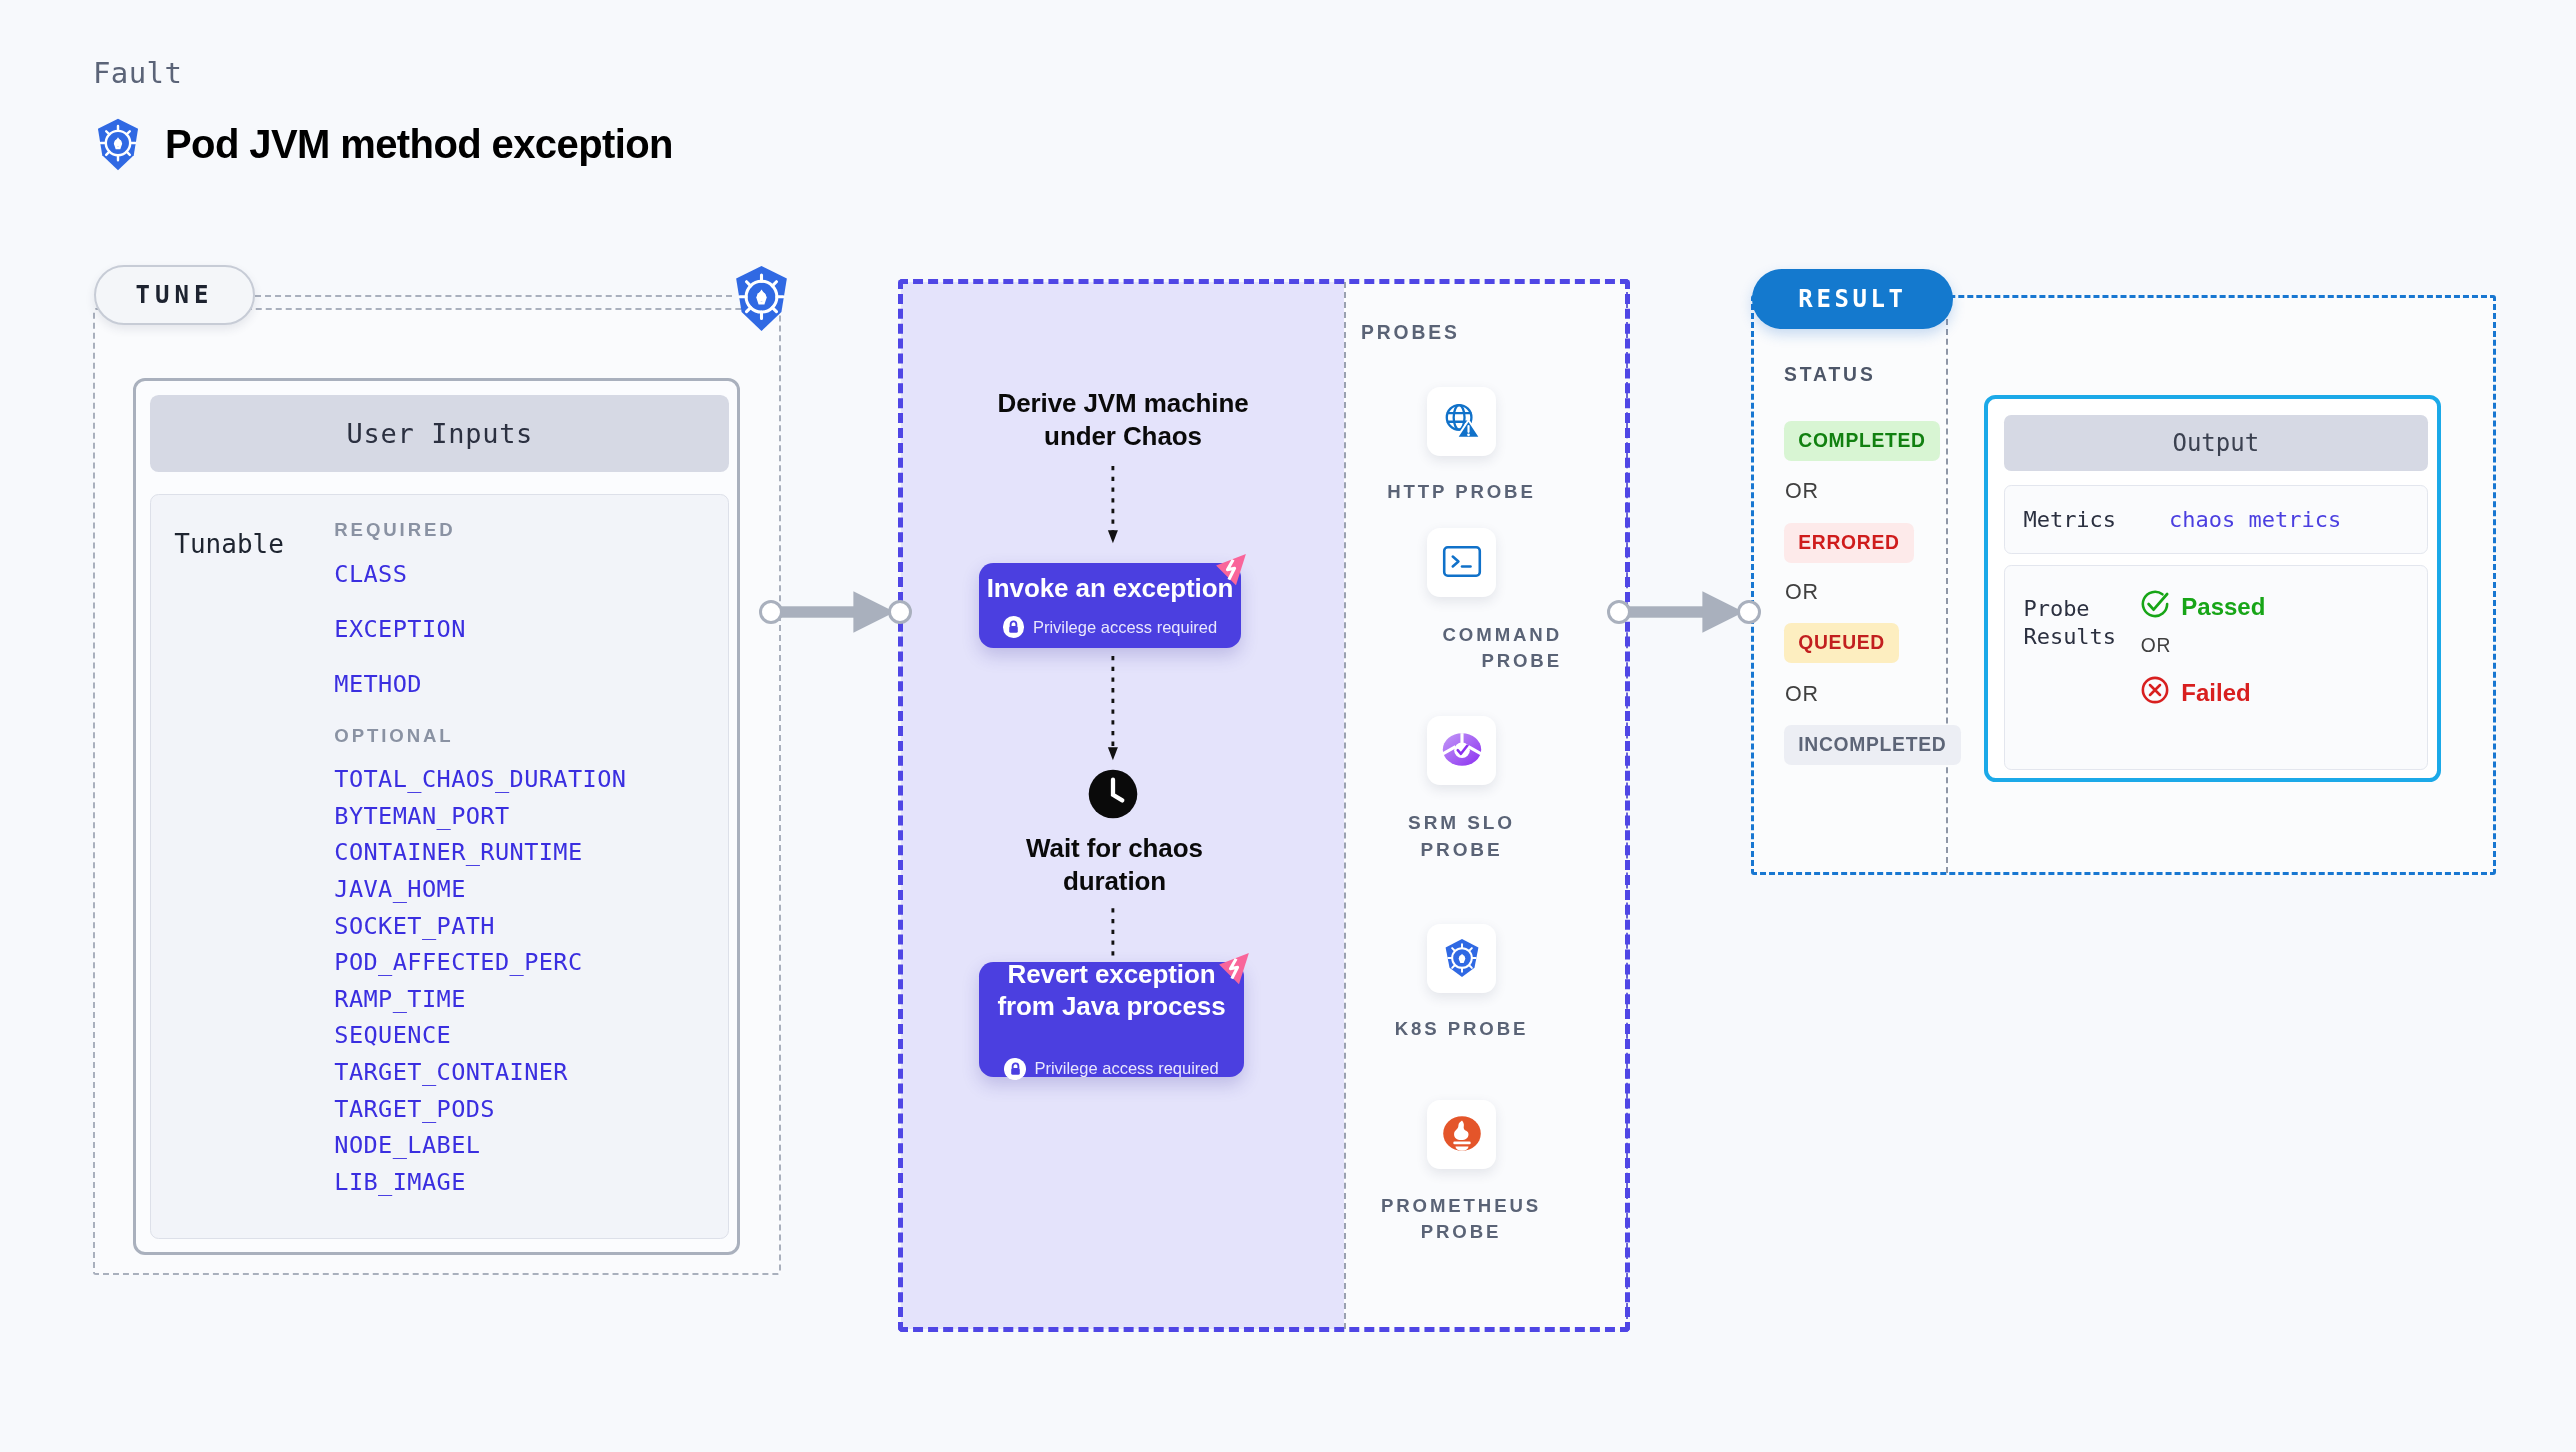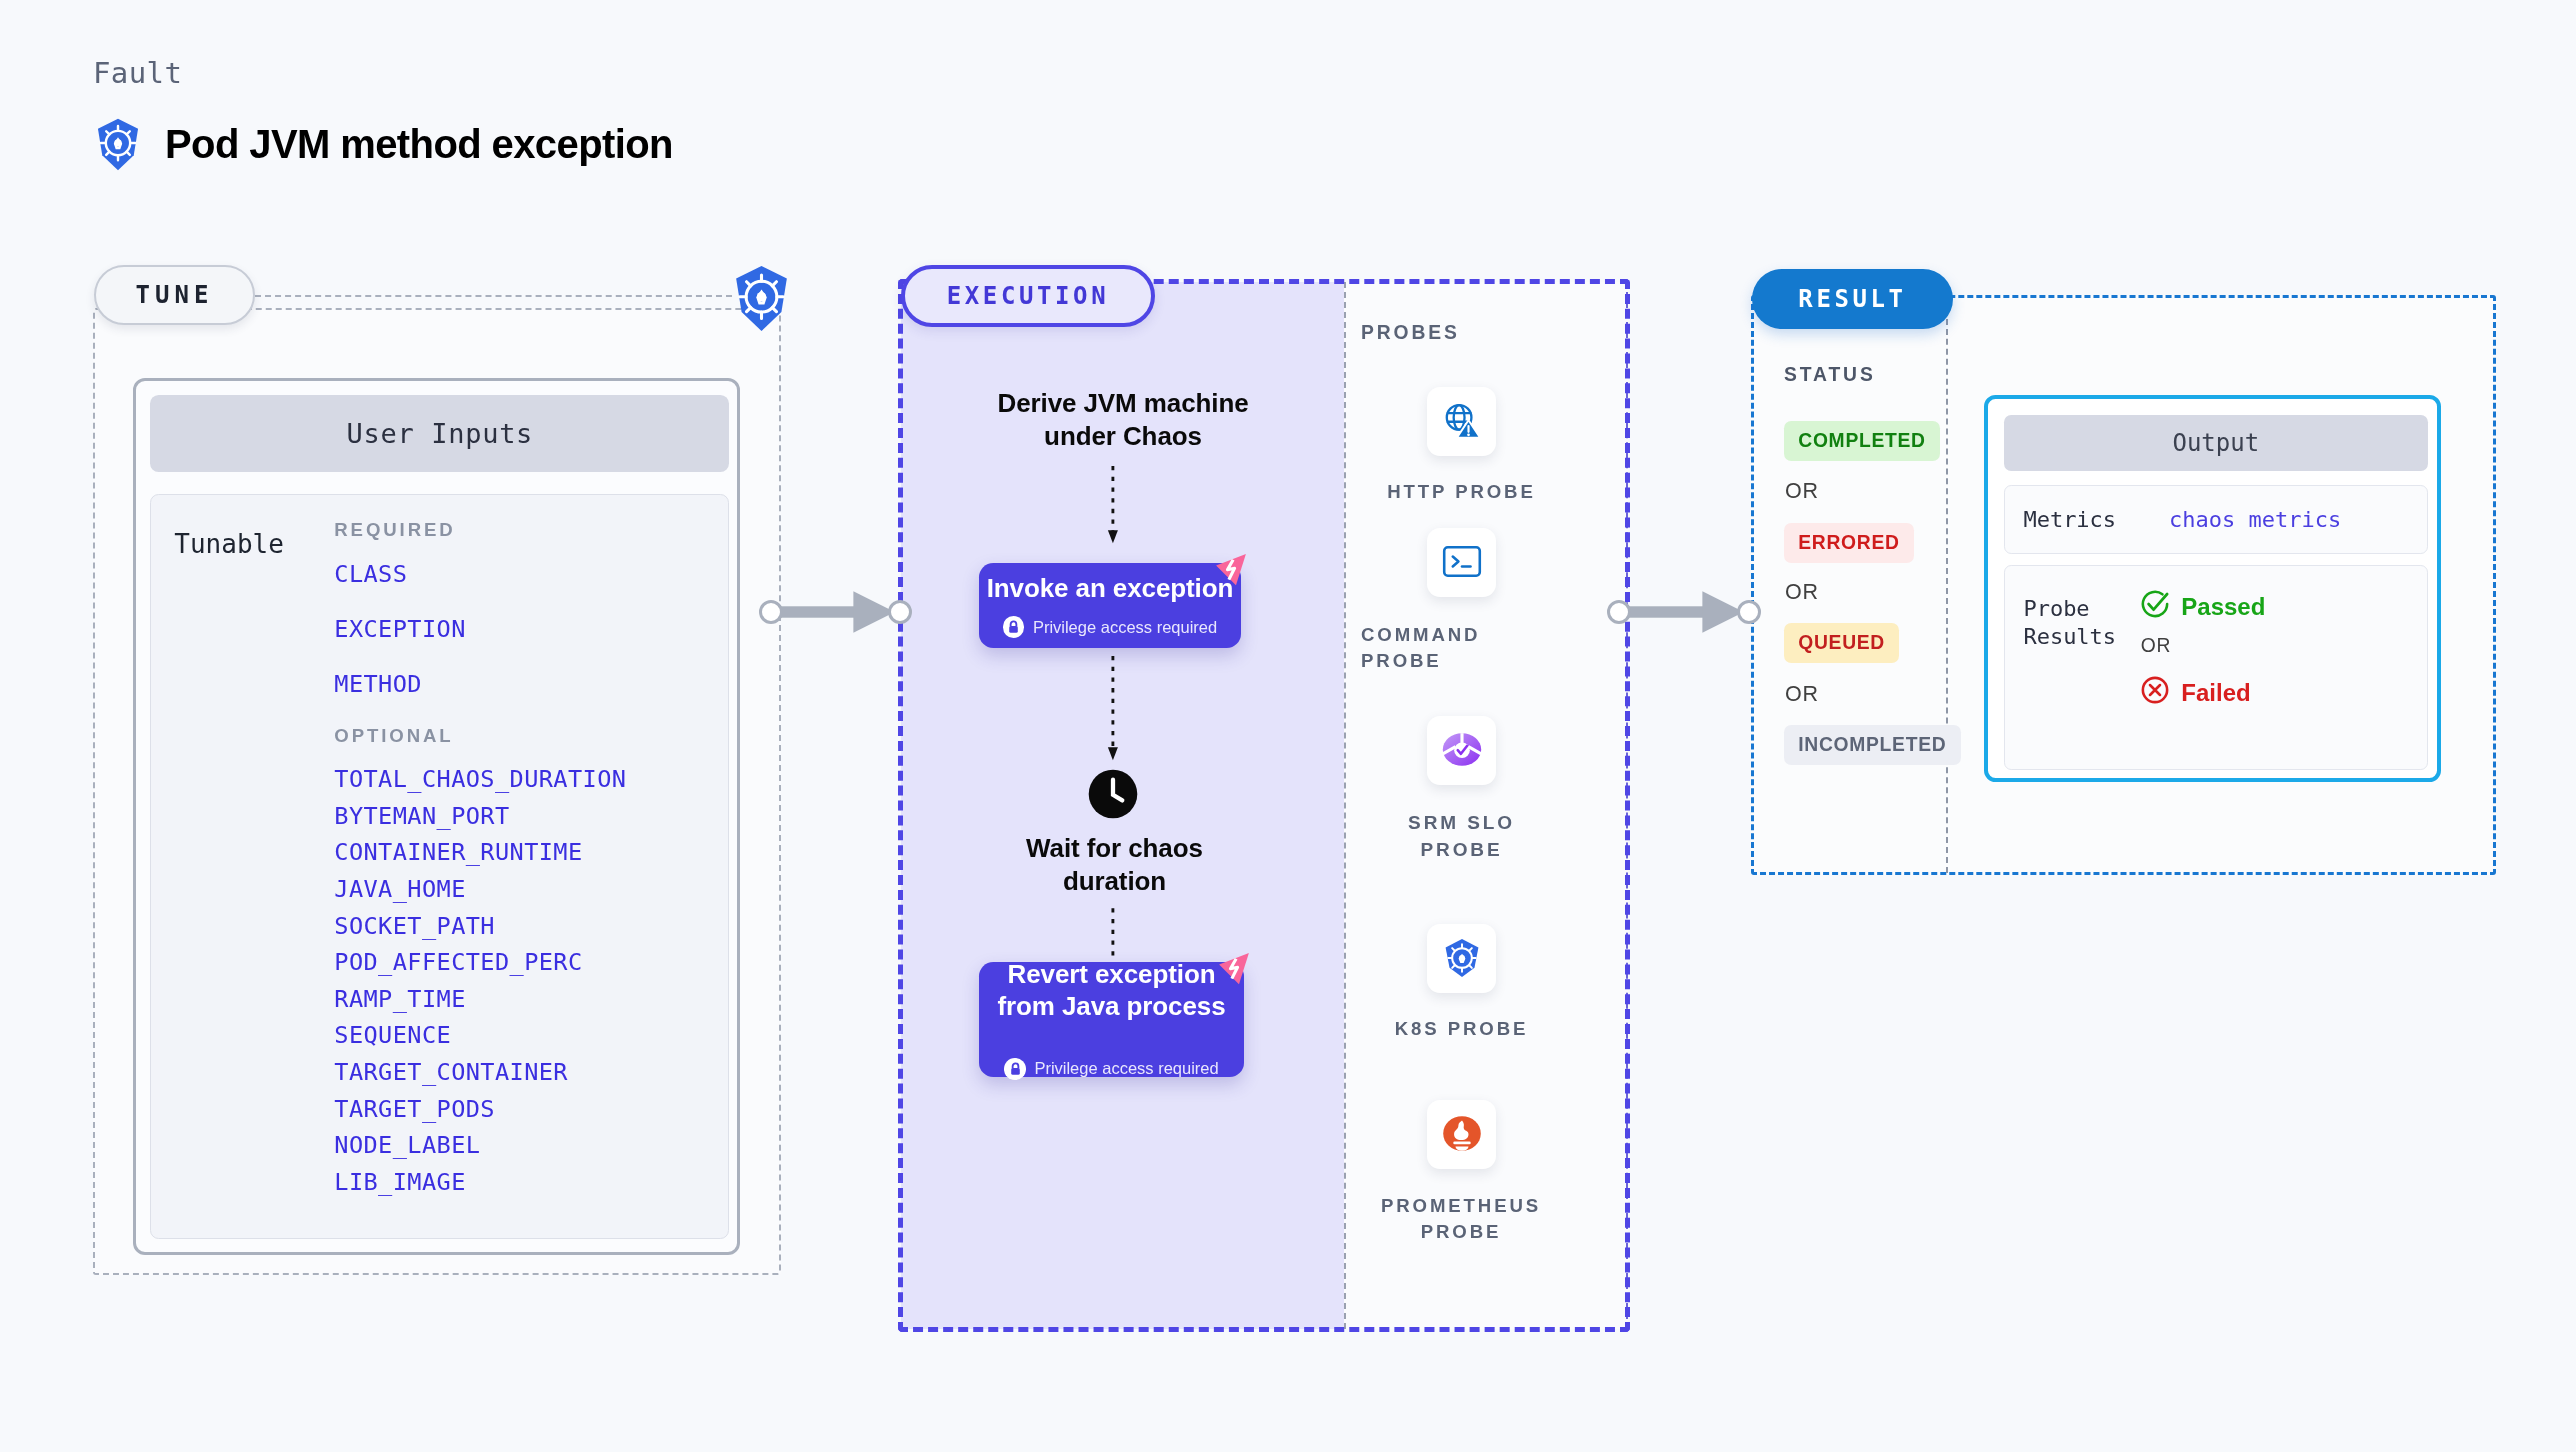--- a/index.html
+++ b/index.html
@@ -293,21 +293,20 @@
       <rect x="0" y="27" width="135" height="16" fill="#a9b0bd"></rect>
       <path d="M118 6 L176 35 L118 64 Z" fill="#a9b0bd"></path>
     </svg>
   </div>
   <div class="node-dot" style="left:759px; top:600px;"></div>
   <div class="node-dot" style="left:888px; top:600px;"></div>
 
   <div id="exec-fill"></div>
   <div id="probes-sub"></div>
   <div class="panel" id="exec-panel"></div>
-  <div class="pill" id="exec-pill">EXECUTION</div>
   <div id="probes-label">PROBES</div>
 
   <div class="step-text" style="left:953px; top:387px; width:340px;">
     
     <span id="step1-l1">Derive JVM machine</span><br><span id="step1-l2">under Chaos</span>
   </div>
   <div class="arrow-v" style="left:1105px; top:466px;">
     <svg width="15.8" height="80" viewBox="0 0 22 112">
       <line x1="11" y1="0" x2="11" y2="92" stroke="#111" stroke-width="4" stroke-dasharray="6 9"></line>
       <path d="M4 90 L11 108 L18 90 Z" fill="#111"></path>
@@ -395,21 +394,21 @@
 
   <div style="position:absolute; left:1427px; top:528px; width:69px; height:69px; background:#fff; border-radius:13px; box-shadow:0 4.3px 11.5px rgba(40,50,80,.10); display:flex; align-items:center; justify-content:center;">
     <span>
       <svg width="40" height="37" viewBox="0 0 56 52">
         <rect x="3" y="6" width="50" height="40" rx="5" fill="none" stroke="#1071c9" stroke-width="3.6"></rect>
         <path d="M15 19 L23 26 L15 33" fill="none" stroke="#1071c9" stroke-width="3.6" stroke-linecap="round" stroke-linejoin="round"></path>
         <path d="M28 33 H40" fill="none" stroke="#1071c9" stroke-width="3.6" stroke-linecap="round"></path>
       </svg>
     </span>
   </div>
-  <div style="position:absolute; left:1361px; top:622px; width:201px; text-align:left; font-size:18.6px; font-weight:600; color:#5a6376; letter-spacing:2.9px; line-height:1.42;">
+  <div style="position:absolute; left:1361px; top:622px; width:201px; text-align:right; font-size:18.6px; font-weight:600; color:#5a6376; letter-spacing:2.9px; line-height:1.42;">
     <span id="probe2-l1">COMMAND</span><br><span id="probe2-l2">PROBE</span>
   </div>
 
   <div style="position:absolute; left:1427px; top:716px; width:69px; height:69px; background:#fff; border-radius:13px; box-shadow:0 4.3px 11.5px rgba(40,50,80,.10); display:flex; align-items:center; justify-content:center;">
     <span>
       <svg width="42" height="37" viewBox="0 0 58 52">
         <defs>
           <linearGradient id="srmg" x1="0" y1="0" x2="1" y2="1">
             <stop offset="0" stop-color="#c39af7"></stop>
             <stop offset="1" stop-color="#8b2ff0"></stop>

